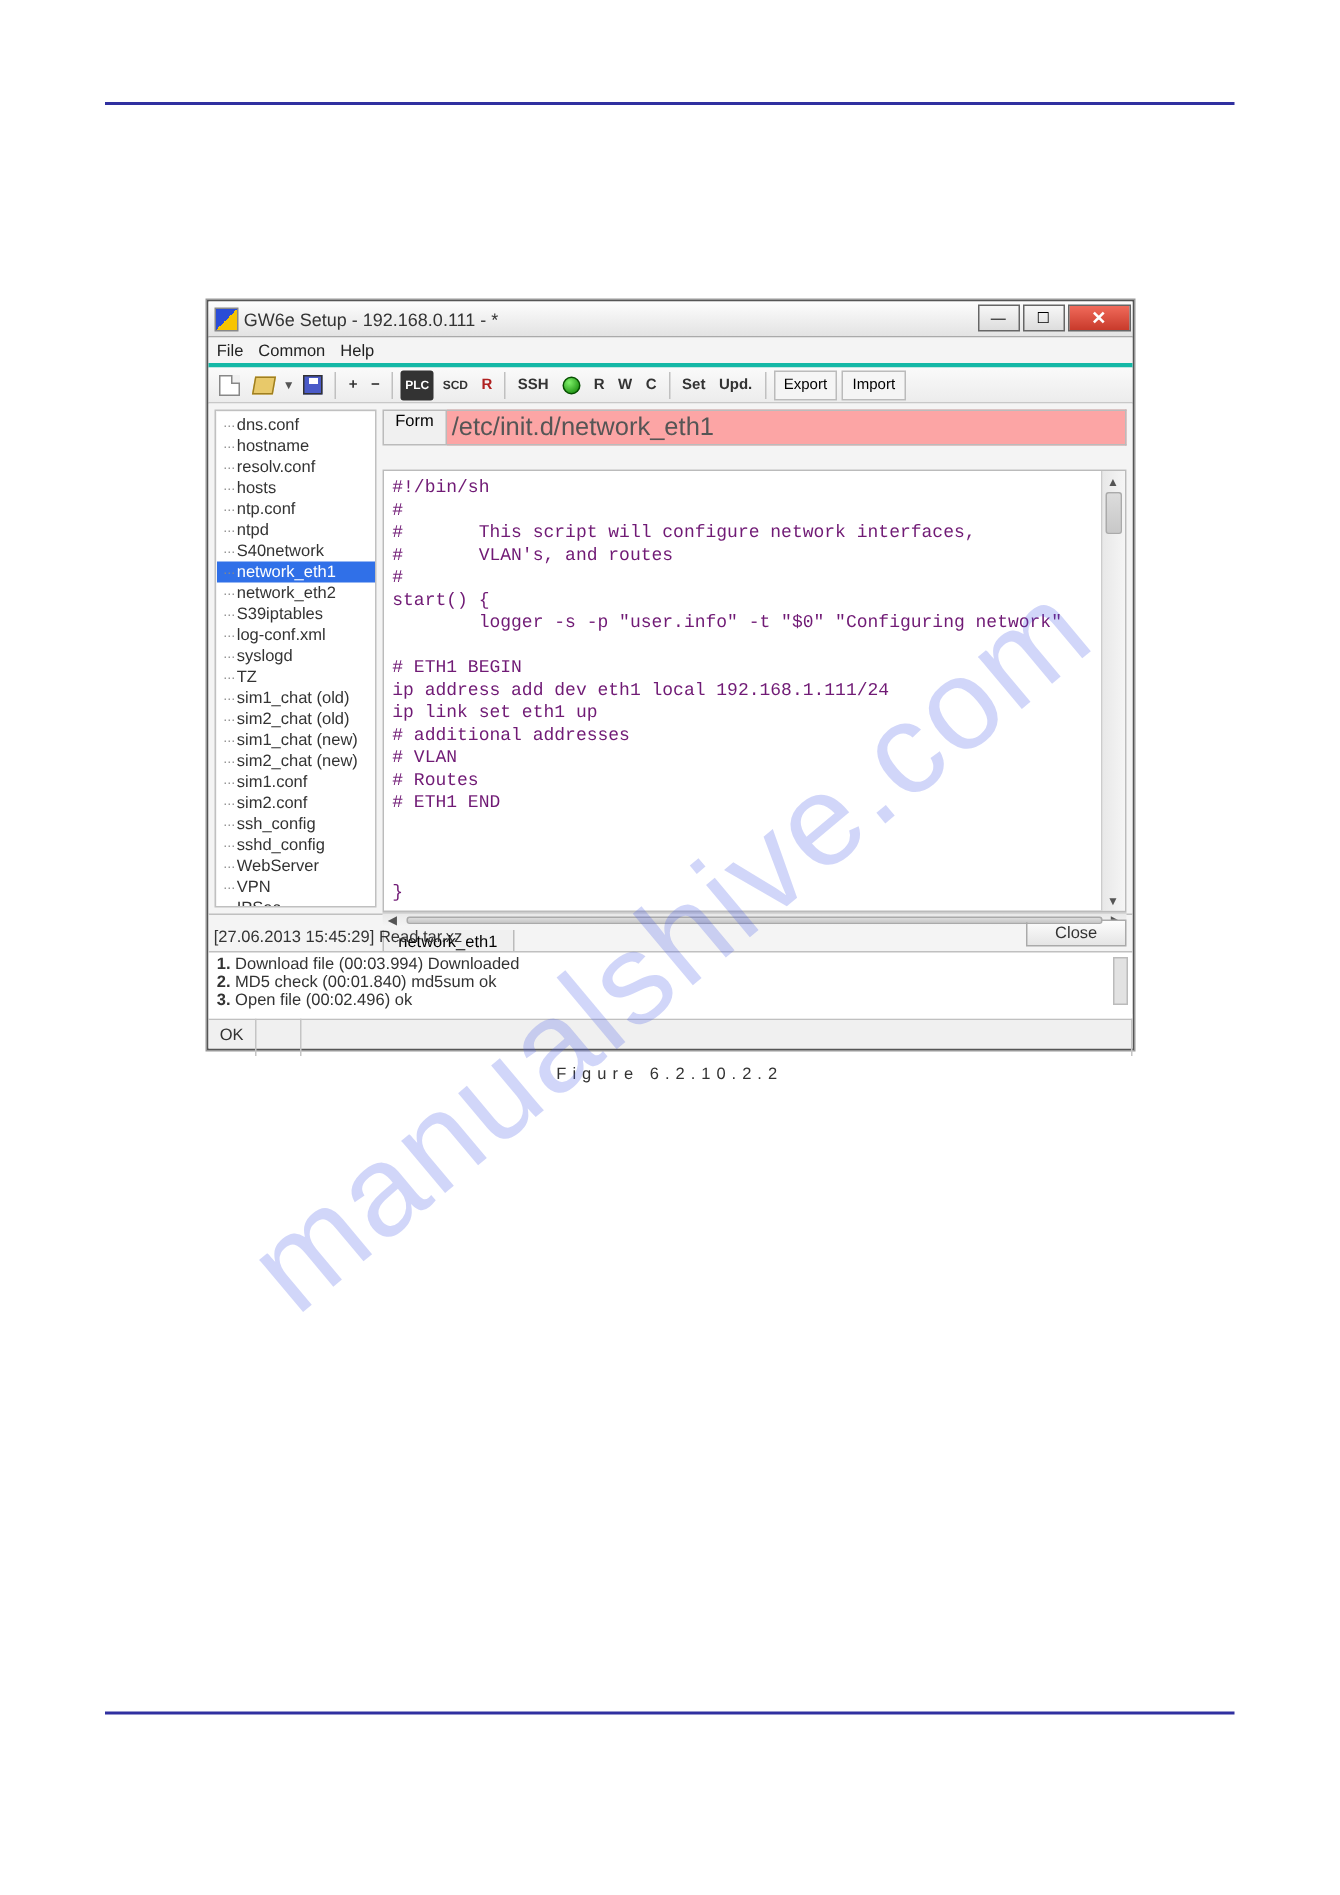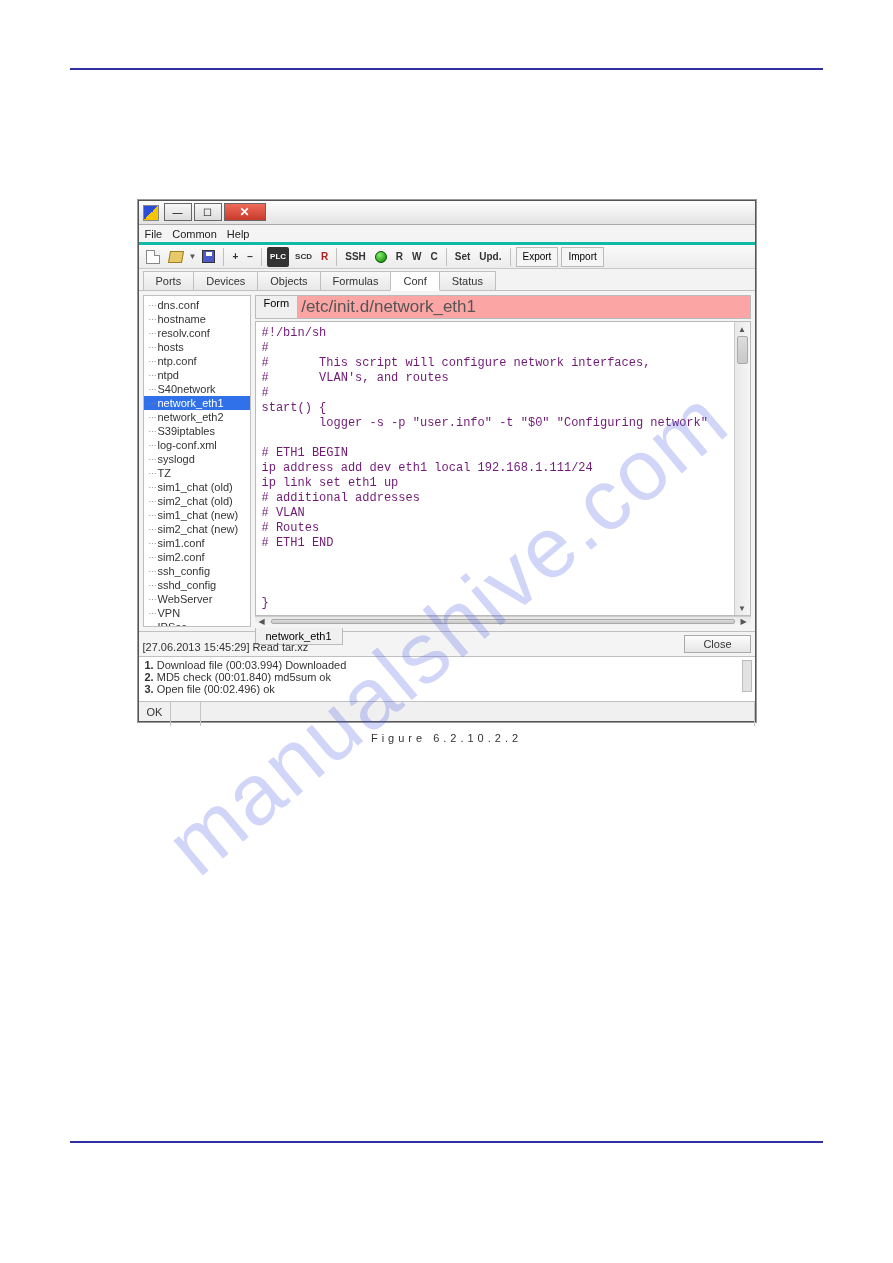--- a/index.html
+++ b/index.html
@@ -50,21 +50,21 @@
   .main-tab.active { background:#fff; border-bottom:1px solid #fff; position:relative; top:1px; }
 
   
   .content { display:flex; height: 340px; background:#f4f4f4; }
   .tree { width: 108px; border:1px solid #c0c0c0; background:#fff; margin:4px; overflow:auto; font-size:11px; color:#333; padding:2px 0; }
   .tree-item { padding:1px 2px 1px 5px; white-space:nowrap; display:flex; align-items:center; }
   .tree-item::before { content:"⋯"; color:#888; margin-right:2px; font-size:8px; letter-spacing:-1px; }
   .tree-item.selected { background:#3070e8; color:#fff; }
 
   .right-pane { flex:1; margin:4px 4px 4px 0; display:flex; flex-direction:column; }
-  .path-row { display:flex; margin-bottom:2px; }
+  .path-row { display:flex; margin-bottom:16px; }
   .path-row .ptab { border:1px solid #bbb; background:#f0f0f0; padding:1px 8px; font-size:11px; }
   .path-row .ppath { flex:1; border:1px solid #bbb; border-left:none; background:#fca5a5; padding:1px 3px; font-size:17px; color:#555; }
 
   .editor-wrap { flex:1; border:1px solid #bbb; background:#fff; display:flex; position:relative; }
   .editor { flex:1; padding:4px 6px; font-family:Liberation Mono, monospace; font-size:12px; color:#701a75; white-space:pre; overflow:hidden; line-height:15px; }
   .vscroll { width:16px; background:linear-gradient(90deg,#e8e8e8,#f5f5f5); border-left:1px solid #ccc; position:relative; }
   .vscroll .thumb { position:absolute; left:2px; right:2px; top:14px; height:28px; background:linear-gradient(#dcdcdc,#c8c8c8); border:1px solid #aaa; border-radius:2px; }
   .vscroll .arrow { position:absolute;left:0;right:0;height:14px;display:flex;align-items:center;justify-content:center;font-size:8px;color:#555; }
   .vscroll .arrow.up{top:0;} .vscroll .arrow.dn{bottom:0;}
   .hscroll { height:16px; background:linear-gradient(#e8e8e8,#f5f5f5); border-top:1px solid #ccc; display:flex; }
@@ -95,20 +95,21 @@
     <span></span>
   </div>
   <hr class="hr-top">
 
   <div class="watermark">manualshive.com</div>
 
   <div class="app-window">
 
     <div class="titlebar">
       <div class="app-icon"></div>
+      <div class="title-text">GW6e Setup - 192.168.0.111 -  *</div>
       <div class="win-btns">
         <div class="win-btn win-min">—</div>
         <div class="win-btn win-max">☐</div>
         <div class="win-btn win-close">✕</div>
       </div>
     </div>
 
     <div class="menubar">
       <span class="menu-item">File</span>
       <span class="menu-item">Common</span>
@@ -142,28 +143,20 @@
       <div class="tb-btn txt">W</div>
       <div class="tb-btn txt">C</div>
       <div class="tb-sep"></div>
       <div class="tb-btn txt">Set</div>
       <div class="tb-btn txt">Upd.</div>
       <div class="tb-sep"></div>
       <div class="tb-btn boxed">Export</div>
       <div class="tb-btn boxed">Import</div>
     </div>
 
-    <div class="main-tabs">
-      <div class="main-tab">Ports</div>
-      <div class="main-tab">Devices</div>
-      <div class="main-tab">Objects</div>
-      <div class="main-tab">Formulas</div>
-      <div class="main-tab active">Conf</div>
-      <div class="main-tab">Status</div>
-    </div>
 
     <div class="content">
       <div class="tree" id="tree">
           <div class="tree-item">dns.conf</div>
           <div class="tree-item">hostname</div>
           <div class="tree-item">resolv.conf</div>
           <div class="tree-item">hosts</div>
           <div class="tree-item">ntp.conf</div>
           <div class="tree-item">ntpd</div>
           <div class="tree-item">S40network</div>

